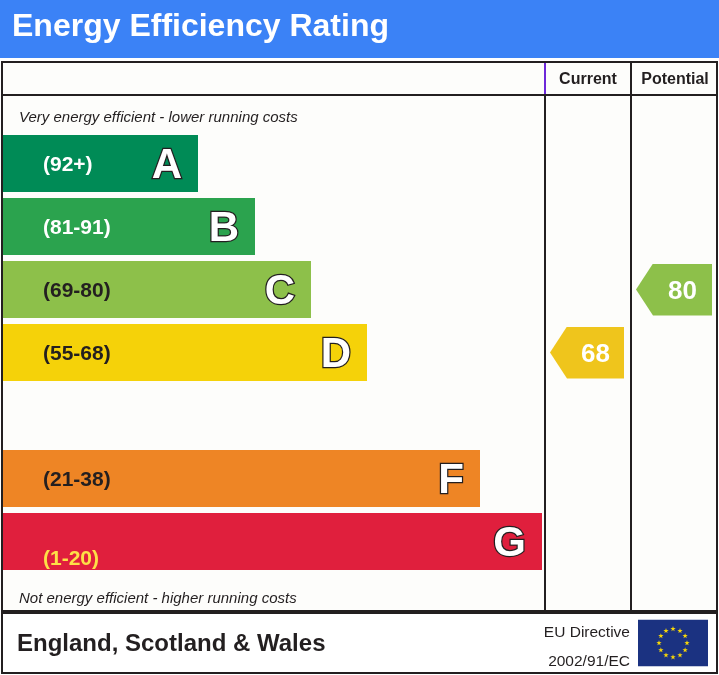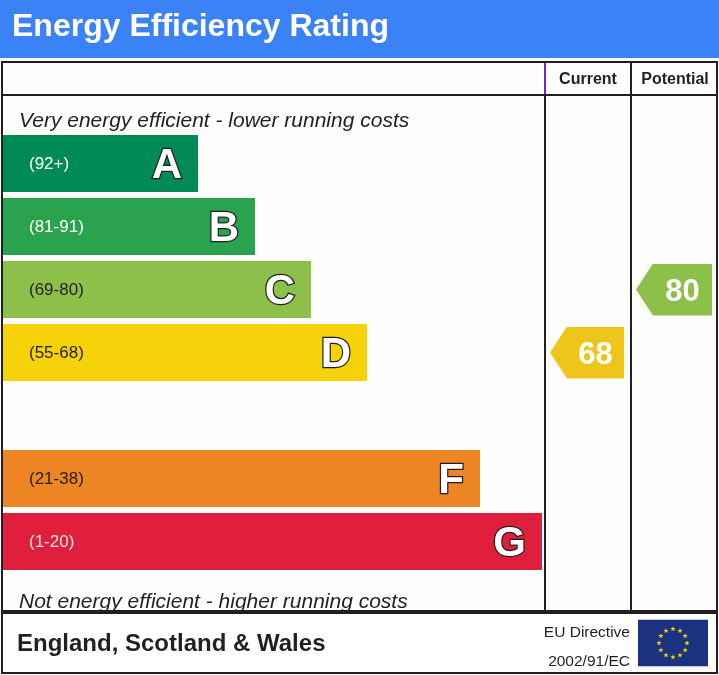--- a/index.html
+++ b/index.html
@@ -85,21 +85,21 @@
     border-left: 2px solid #231f20;
   }
   .col-rule.r1 { left: 541px; }
   .col-rule.r2 { left: 627px; }
 
   
   .caption {
     position: absolute;
     left: 16px;
     font-style: italic;
-    font-size: 21px;
+    font-size: 15px;
     color: #231f20;
     white-space: nowrap;
   }
   .caption.top    { top: 45px; }
   .caption.bottom { top: 526px; }
 
   
   .bars {
     position: absolute;
     left: 0;
@@ -114,25 +114,25 @@
   }
   .bar {
     position: absolute;
     left: 0;
     top: 0;
     height: 100%;
     box-sizing: border-box;
   }
   .bar-range {
     position: absolute;
-    left: 26px;
-    top: 50%;
-    transform: translateY(-50%);
-    font-size: 17px;
-    font-weight: normal;
+    left: 40px;
+    top: 50%;
+    transform: translateY(-50%);
+    font-size: 21px;
+    font-weight: bold;
     white-space: nowrap;
   }
   .bar-letter {
     position: absolute;
     top: 50%;
     transform: translateY(-50%);
     font-size: 42px;
     font-weight: bold;
     color: #ffffff;
     -webkit-text-stroke: 2.5px #231f20;
@@ -146,21 +146,21 @@
     height: 52px;
     clip-path: polygon(0% 50%, 17px 0%, 100% 0%, 100% 100%, 17px 100%);
   }
   .arrow-value {
     position: absolute;
     left: 17px;
     right: 0;
     top: 50%;
     transform: translateY(-50%);
     text-align: center;
-    font-size: 31px;
+    font-size: 26px;
     font-weight: bold;
     color: #ffffff;
     line-height: 1;
   }
 
   
   .epc-footer {
     position: absolute;
     left: 1px;
     top: 612px;
@@ -247,21 +247,21 @@
         </div>
       </div>
       <div class="bar-row" style="top: 315px; width: 477px;">
         <div class="bar" style="width: 477px; background: rgb(238, 133, 37);">
           <div class="bar-range" style="color: rgb(35, 31, 32);">(21-38)</div>
           <div class="bar-letter" style="right: 16px;">F</div>
         </div>
       </div>
       <div class="bar-row" style="top: 378px; width: 539px;">
         <div class="bar" style="width: 539px; background: rgb(224, 31, 61);">
-          <div class="bar-range" style="color: #e5e5e5;">(1-20)</div>
+          <div class="bar-range" style="color: #fde047; margin-top: 16px;">(1-20)</div>
           <div class="bar-letter" style="right: 16px;">G</div>
         </div>
       </div>
     </div>
 
     <div class="arrow" id="arrow-current" style="background: rgb(239, 197, 28); left: 547px; width: 74px; top: 263.5px;">
       <div class="arrow-value">68</div>
     </div>
 
     <div class="arrow" id="arrow-potential" style="background: rgb(141, 192, 74); left: 633px; width: 76px; top: 200.5px;">

